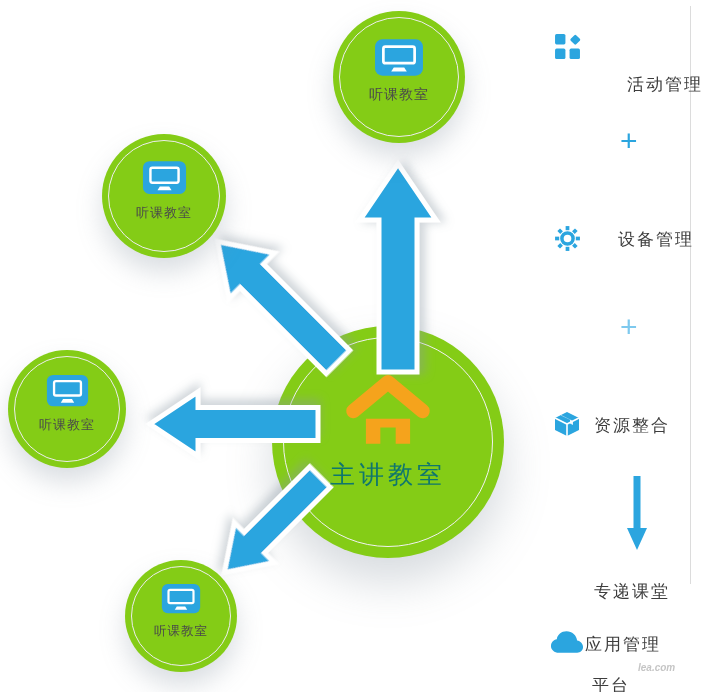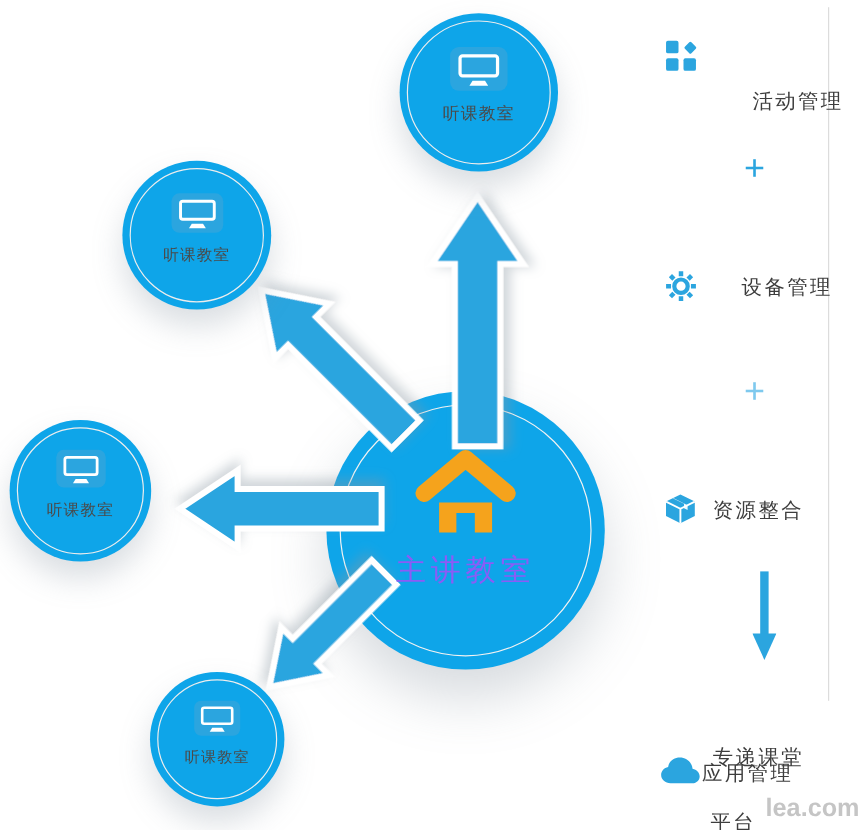--- a/index.html
+++ b/index.html
@@ -3,21 +3,21 @@
 <meta charset="utf-8">
 <style>
   html,body{margin:0;padding:0;}
   body{
     width:716px;height:692px;overflow:hidden;background:#ffffff;
     font-family:"Liberation Sans","DejaVu Sans",sans-serif;position:relative;
   }
   .canvas{position:absolute;left:0;top:0;width:716px;height:692px;}
 
   
-  .circle{position:absolute;background:#0ea5e9;border-radius:50%;font-family:Liberation Mono, monospace;}
+  .circle{position:absolute;background:#84cc16;border-radius:50%;font-family:Liberation Mono, monospace;}
   .sat{
     box-shadow:0 14px 26px rgba(122,136,150,.28);
     display:flex;flex-direction:column;align-items:center;z-index:3;
   }
   .sat::before{
     content:"";position:absolute;inset:6px;border:1px solid #ededed;border-radius:50%;
   }
   .sat-label{
     color:#4a4a4a;letter-spacing:1px;margin-top:7px;white-space:nowrap;
   }
@@ -26,21 +26,21 @@
     box-shadow:0 24px 46px rgba(122,136,150,.30);
   }
   .hub::before{
     content:"";position:absolute;inset:11px;border:1px solid #f2f2f2;border-radius:50%;
   }
   .hub-content{
     position:absolute;left:272px;top:326px;width:232px;height:232px;z-index:4;
     display:flex;flex-direction:column;align-items:center;padding-top:46px;box-sizing:border-box;
   }
   .hub-label{
-    color:#8b5cf6;font-size:25px;letter-spacing:4px;margin-top:4px;white-space:nowrap;
+    color:#0f766e;font-size:25px;letter-spacing:4px;margin-top:4px;white-space:nowrap;
   }
 
   
   .arrows{position:absolute;left:0;top:0;z-index:2;pointer-events:none;}
 
   
   .vline{position:absolute;left:690px;top:6px;width:1px;height:578px;background:#dcdcdc;}
   .side-label{
     position:absolute;color:#3d3d3d;font-size:17px;letter-spacing:2px;white-space:nowrap;z-index:2;
   }
@@ -49,21 +49,21 @@
     position:absolute;color:#2ba5df;font-size:30px;font-weight:300;line-height:1;z-index:2;
   }
   .plus.light{color:#7ec9ee;}
 
   
   .watermark{
     position:absolute;z-index:6;pointer-events:none;color:rgba(110,110,110,.42);
     font-weight:bold;white-space:nowrap;
   }
   .wm-name{font-size:21px;letter-spacing:1px;}
-  .wm-domain{font-size:21px;color:rgba(140,140,140,.5);}
+  .wm-domain{font-size:10px;color:rgba(140,140,140,.5);font-style:italic;}
 </style>
 </head>
 <body>
 
 <div class="canvas">
 
   <div class="vline"></div>
 
   <div class="circle hub"></div>
 
@@ -167,21 +167,21 @@
     <path d="M2 8 L14 14 L26 8 M14 14 L14 26" fill="none" stroke="#ffffff" stroke-width="1.6"></path>
     <path d="M8 5 L20 11 L20 15 L17 13.5 L17 9.8 L8 5.4 Z" fill="#ffffff" opacity="0.9"></path>
   </svg>
   <div class="side-label" style="left:594px;top:414px;">资源整合</div>
 
   <svg class="side-icon" style="left:627px;top:476px;" width="20" height="74" viewBox="0 0 20 74">
     <rect x="6.5" y="0" width="7" height="54" fill="#2ba5df"></rect>
     <path d="M0 52 L20 52 L10 74 Z" fill="#2ba5df"></path>
   </svg>
 
-  <div class="side-label" style="left:594px;top:620px;">专递课堂</div>
+  <div class="side-label" style="left:594px;top:580px;">专递课堂</div>
 
   <svg class="side-icon" style="left:549px;top:628px;" width="36" height="27" viewBox="0 0 37 27">
     <path d="M10 25 C5.6 25 2 21.9 2 18 c0-3.4 2.6-6.2 6-6.9 C8.6 6.5 12.8 3 18 3 c5.7 0 10.4 4.2 10.9 9.6 C32.4 13.2 35 15.9 35 19.2 35 22.4 32.3 25 29 25 H10 Z" fill="#2ba5df"></path>
   </svg>
   <div class="side-label" style="left:585px;top:633px;">应用管理</div>
   <div class="side-label" style="left:592px;top:674px;">平台</div>
 
   <div class="watermark wm-domain" style="left:638px;top:662px;">lea.com</div>
 
 </div>

